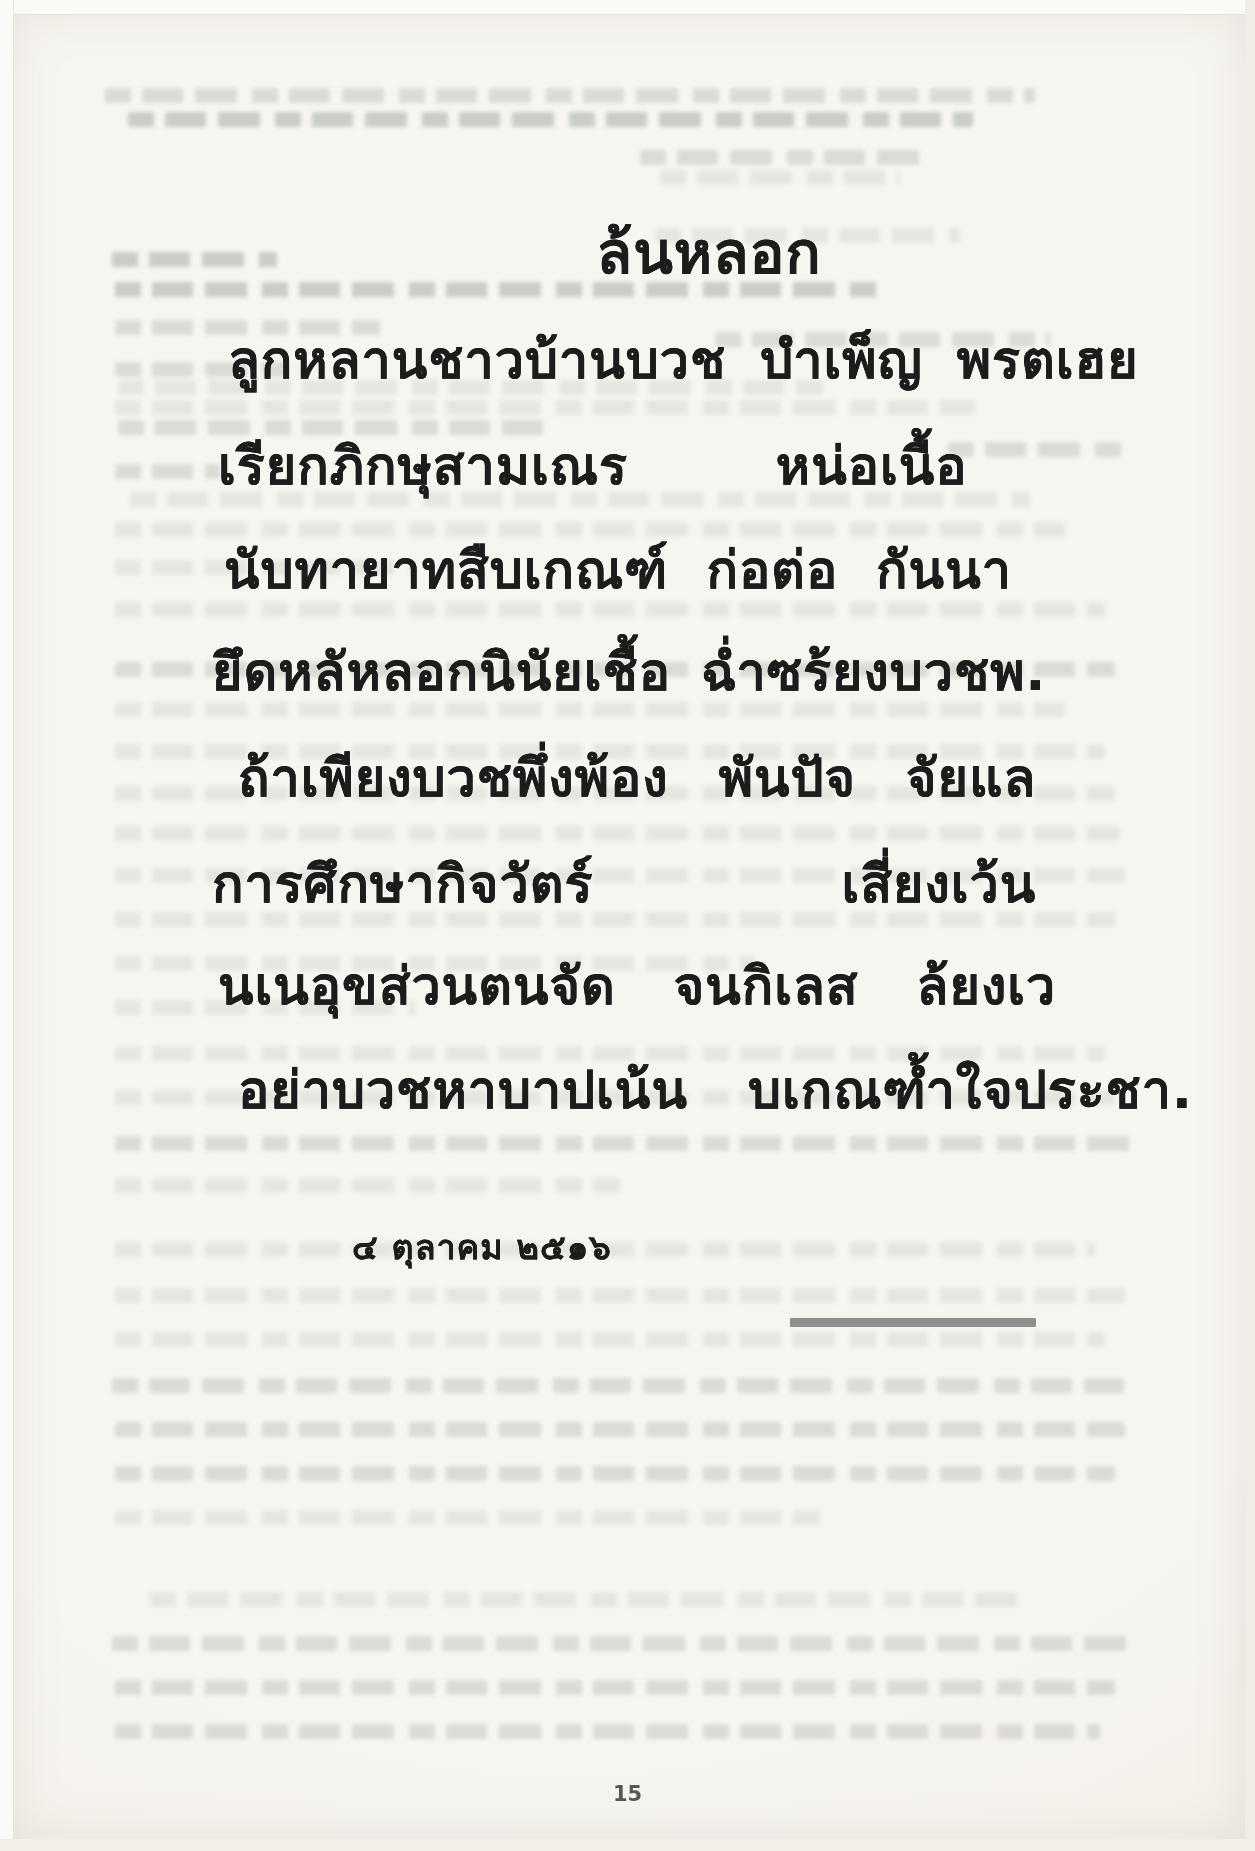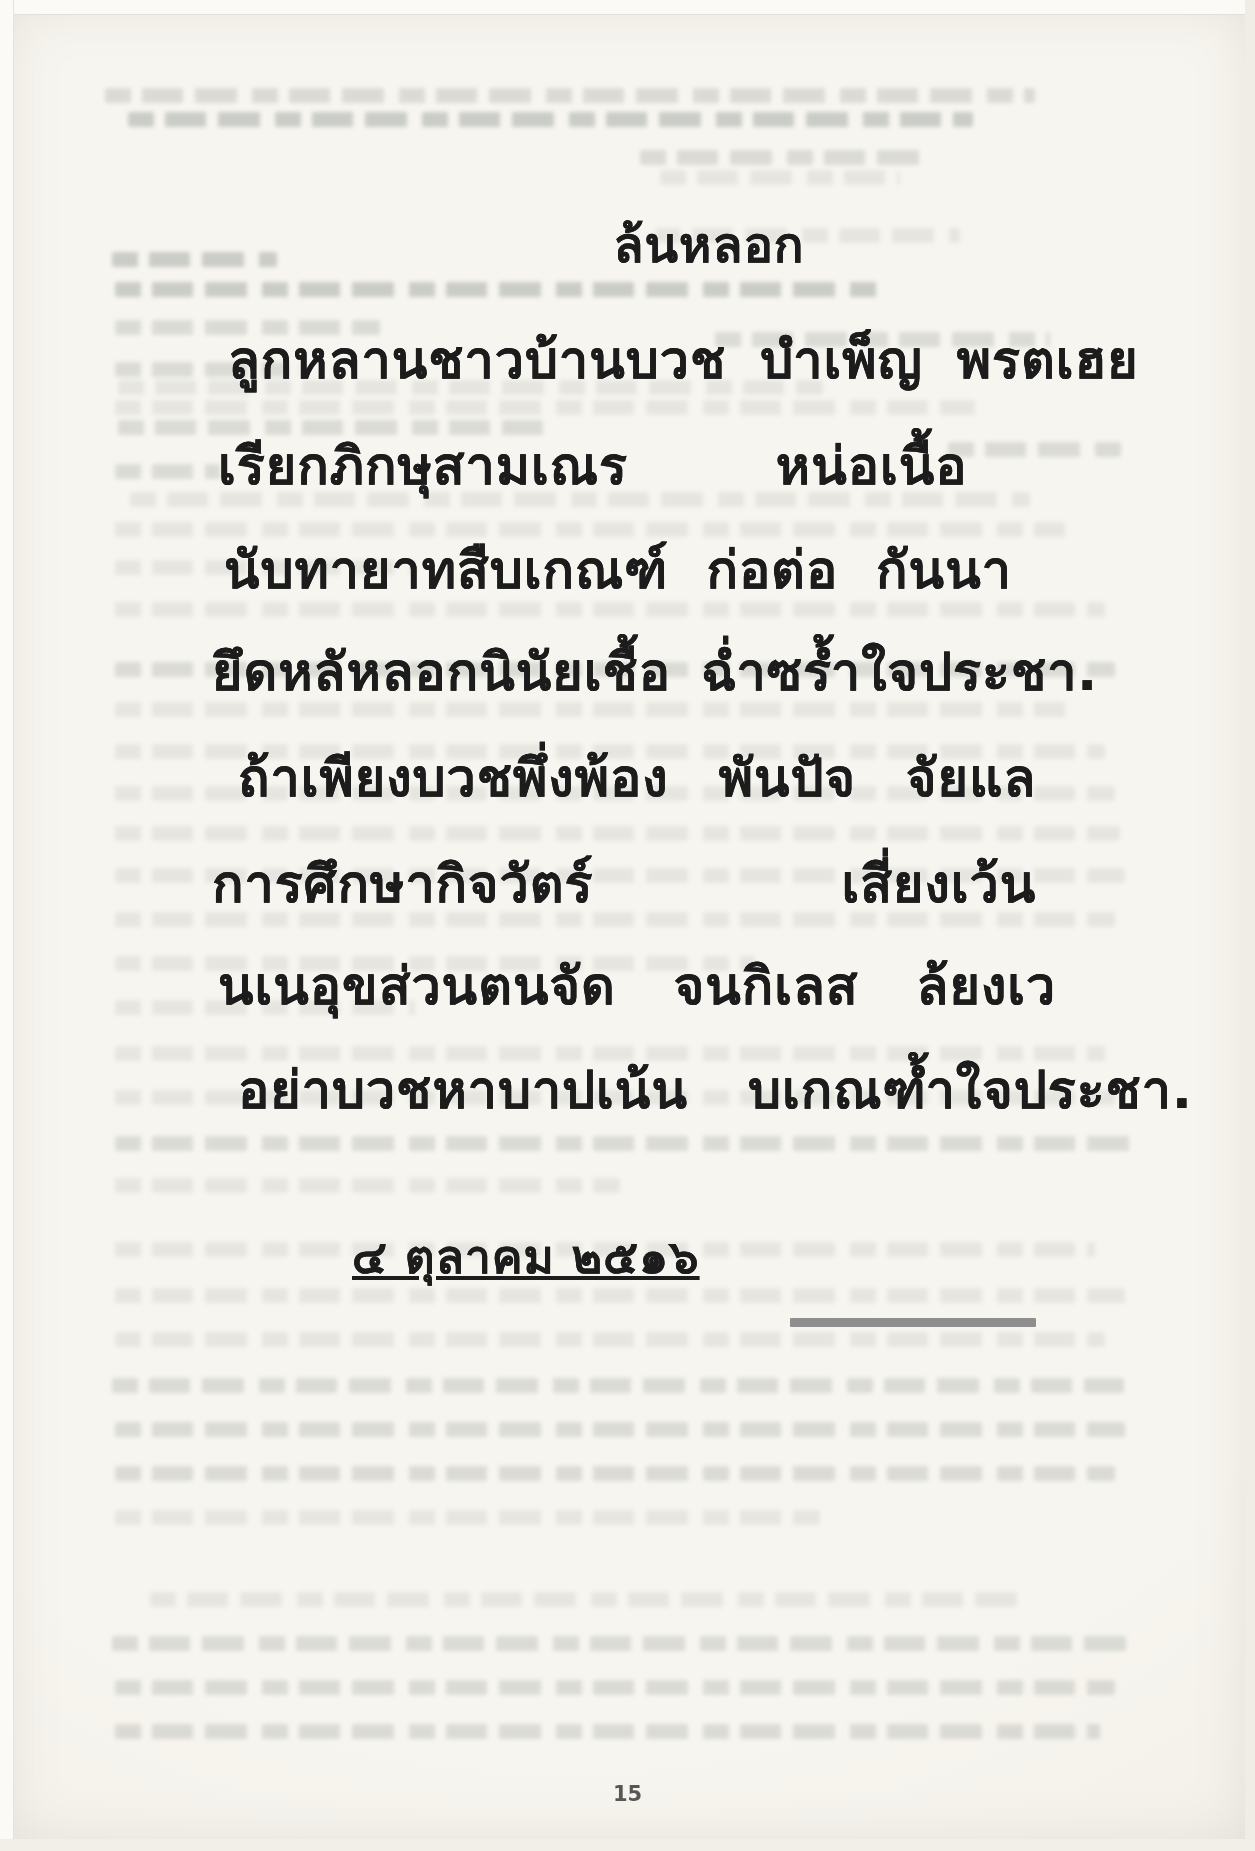--- a/index.html
+++ b/index.html
@@ -32,25 +32,25 @@
 
   
   .hw{
     position:absolute;
     color:#1c1c1c;
     font-weight:600;
     letter-spacing:1px;
     white-space:nowrap;
     text-shadow:0 0 .6px #1c1c1c;
   }
-  .title{font-size:49px;transform:translateX(-50%);}
+  .title{font-size:58px;transform:translateX(-50%);}
   .poem-line{font-size:52px;}
   .poem-line .seg{display:inline-block;}
   .poem-line .seg + .seg{margin-left:var(--gap,40px);}
-  .dateline{font-size:46px;text-decoration:underline;}
+  .dateline{font-size:34px;}
   .rule{
     position:absolute;left:790px;top:1318px;width:246px;height:9px;
     background:#8e8e8e;border-radius:1px;
   }
   .pageno{
     position:absolute;top:1782px;left:50%;transform:translateX(-50%);
     font-size:21px;color:#3c3c3c;font-weight:600;opacity:.85;
     filter:blur(.3px);
   }
 </style>
@@ -109,21 +109,21 @@
       <div class="ghost o2" style="top: 1680px; left: 115px; width: 1000px;"></div>
       <div class="ghost o2" style="top: 1724px; left: 115px; width: 985px;"></div>
     </div>
 
   <div class="hw title" style="top:206px;left:56.5%;">ล้นหลอก</div>
 
   <div id="poem">
     <div class="hw poem-line" style="top:318px;left:228px;--gap:34px"><span class="seg">ลูกหลานชาวบ้านบวช</span><span class="seg">บำเพ็ญ</span><span class="seg">พรตเฮย</span></div>
     <div class="hw poem-line" style="top:424px;left:218px;--gap:148px"><span class="seg">เรียกภิกษุสามเณร</span><span class="seg">หน่อเนื้อ</span></div>
     <div class="hw poem-line" style="top:528px;left:224px;--gap:38px"><span class="seg">นับทายาทสืบเกณฑ์</span><span class="seg">ก่อต่อ</span><span class="seg">กันนา</span></div>
-    <div class="hw poem-line" style="top:630px;left:212px;--gap:30px"><span class="seg">ยึดหลัหลอกนินัยเชื้อ</span><span class="seg">ฉ่ำซร้ำใจประชา.</span></div>
+    <div class="hw poem-line" style="top:630px;left:212px;--gap:30px"><span class="seg">ยึดหลัหลอกนินัยเชื้อ</span><span class="seg">ฉ่ำซร้ยงบวชพ.</span></div>
     <div class="hw poem-line" style="top:736px;left:238px;--gap:50px"><span class="seg">ถ้าเพียงบวชพึ่งพ้อง</span><span class="seg">พันปัจ</span><span class="seg">จัยแล</span></div>
     <div class="hw poem-line" style="top:842px;left:212px;--gap:248px"><span class="seg">การศึกษากิจวัตร์</span><span class="seg">เสี่ยงเว้น</span></div>
     <div class="hw poem-line" style="top:944px;left:218px;--gap:58px"><span class="seg">นเนอุขส่วนตนจัด</span><span class="seg">จนกิเลส</span><span class="seg">ล้ยงเว</span></div>
     <div class="hw poem-line" style="top:1048px;left:238px;--gap:60px"><span class="seg">อย่าบวชหาบาปเน้น</span><span class="seg">บเกณฑ้ำใจประชา.</span></div>
   </div>
 
   <div class="hw dateline" style="top:1220px;left:352px;">๔ ตุลาคม ๒๕๑๖</div>
 
   <div class="rule"></div>
 

